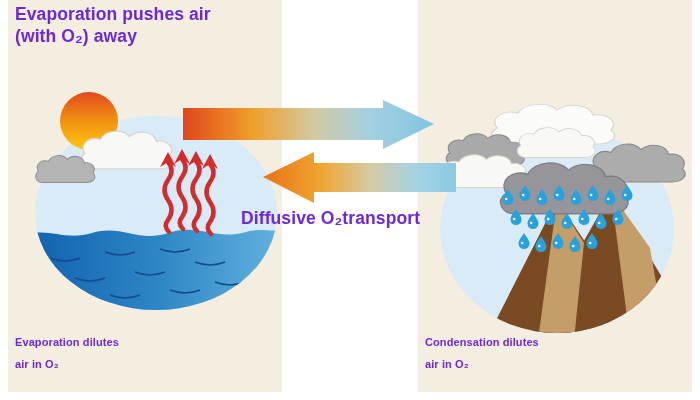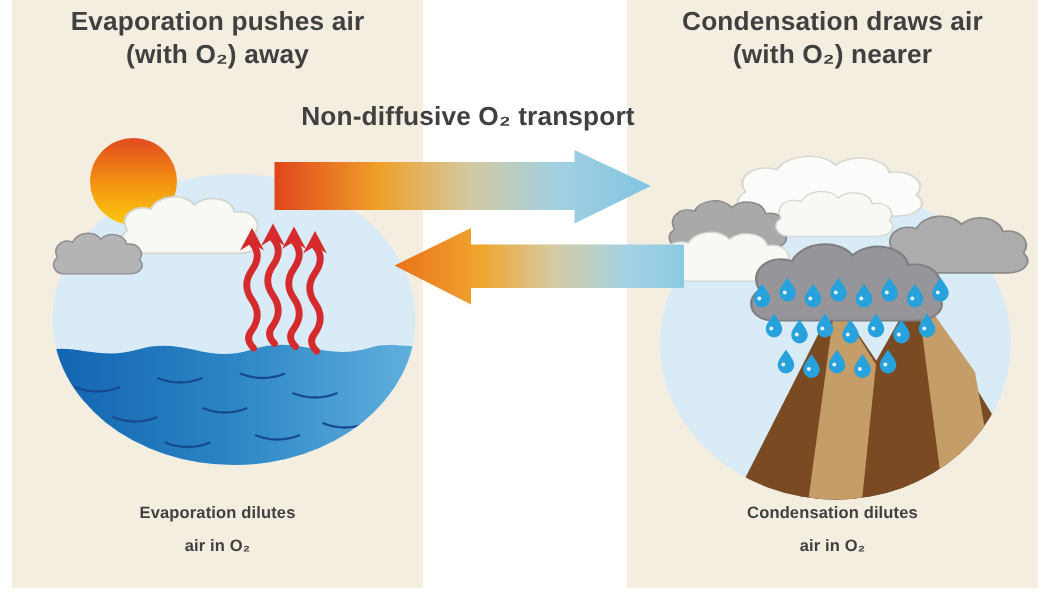--- a/index.html
+++ b/index.html
@@ -5,22 +5,22 @@
   html,body { margin:0; padding:0; }
   .stage {
     position:relative; width:700px; height:400px; background:#ffffff;
     font-family:"Liberation Sans", sans-serif; overflow:hidden;
   }
   .panel { position:absolute; top:0; height:392px; width:274px; background:#f4eee1; }
   .panel.left  { left:8px; }
   .panel.right { left:418px; }
   .scene-svg { position:absolute; left:0; top:0; z-index:2; }
   .label {
-    position:absolute; z-index:3; font-weight:bold; color:#404040;
-    text-align:center; white-space:pre-line; letter-spacing:0.1px;
+    position:absolute; z-index:3; font-weight:bold; color:#6d28d9;
+    text-align:left; white-space:pre-line; letter-spacing:0.1px;
   }
   .title    { font-size:17.5px; line-height:22px; }
   .caption  { font-size:11px; line-height:22px; }
   .arrow-label { font-size:17.5px; line-height:20px; }
   .lbl-title-left    { left:15px;  top:3px;   width:260px; }
   .lbl-title-right   { left:425px; top:3px;   width:260px; }
   .lbl-caption-left  { left:15px;  top:331px; width:260px; }
   .lbl-caption-right { left:425px; top:331px; width:260px; }
   .lbl-arrow-top     { left:172px; top:67px;  width:280px; }
   .lbl-arrow-bottom  { left:241px; top:208px; width:280px; }
@@ -141,25 +141,23 @@
       </g>
     </g>
 
     <path d="M183,108 H383 V100 L434,124 L383,149 V140 H183 Z" fill="url(#arrTopG)"></path>
     <path d="M456,163 H314 V152 L263,177 L314,203 V192 H456 Z" fill="url(#arrBotG)"></path>
   </svg>
 
   <div class="label title lbl-title-left">Evaporation pushes air
 (with O₂) away</div>
 
-  <div class="label title lbl-title-right">Condensation draws air
-(with O₂) nearer</div>
 
-  <div class="label arrow-label lbl-arrow-top">Non-diffusive O₂ transport</div>
 
+  <div class="label arrow-label lbl-arrow-bottom">Diffusive O₂transport</div>
 
   <div class="label caption lbl-caption-left">Evaporation dilutes
 air in O₂</div>
 
   <div class="label caption lbl-caption-right">Condensation dilutes
 air in O₂</div>
 
 </div>
 
 </body></html>

